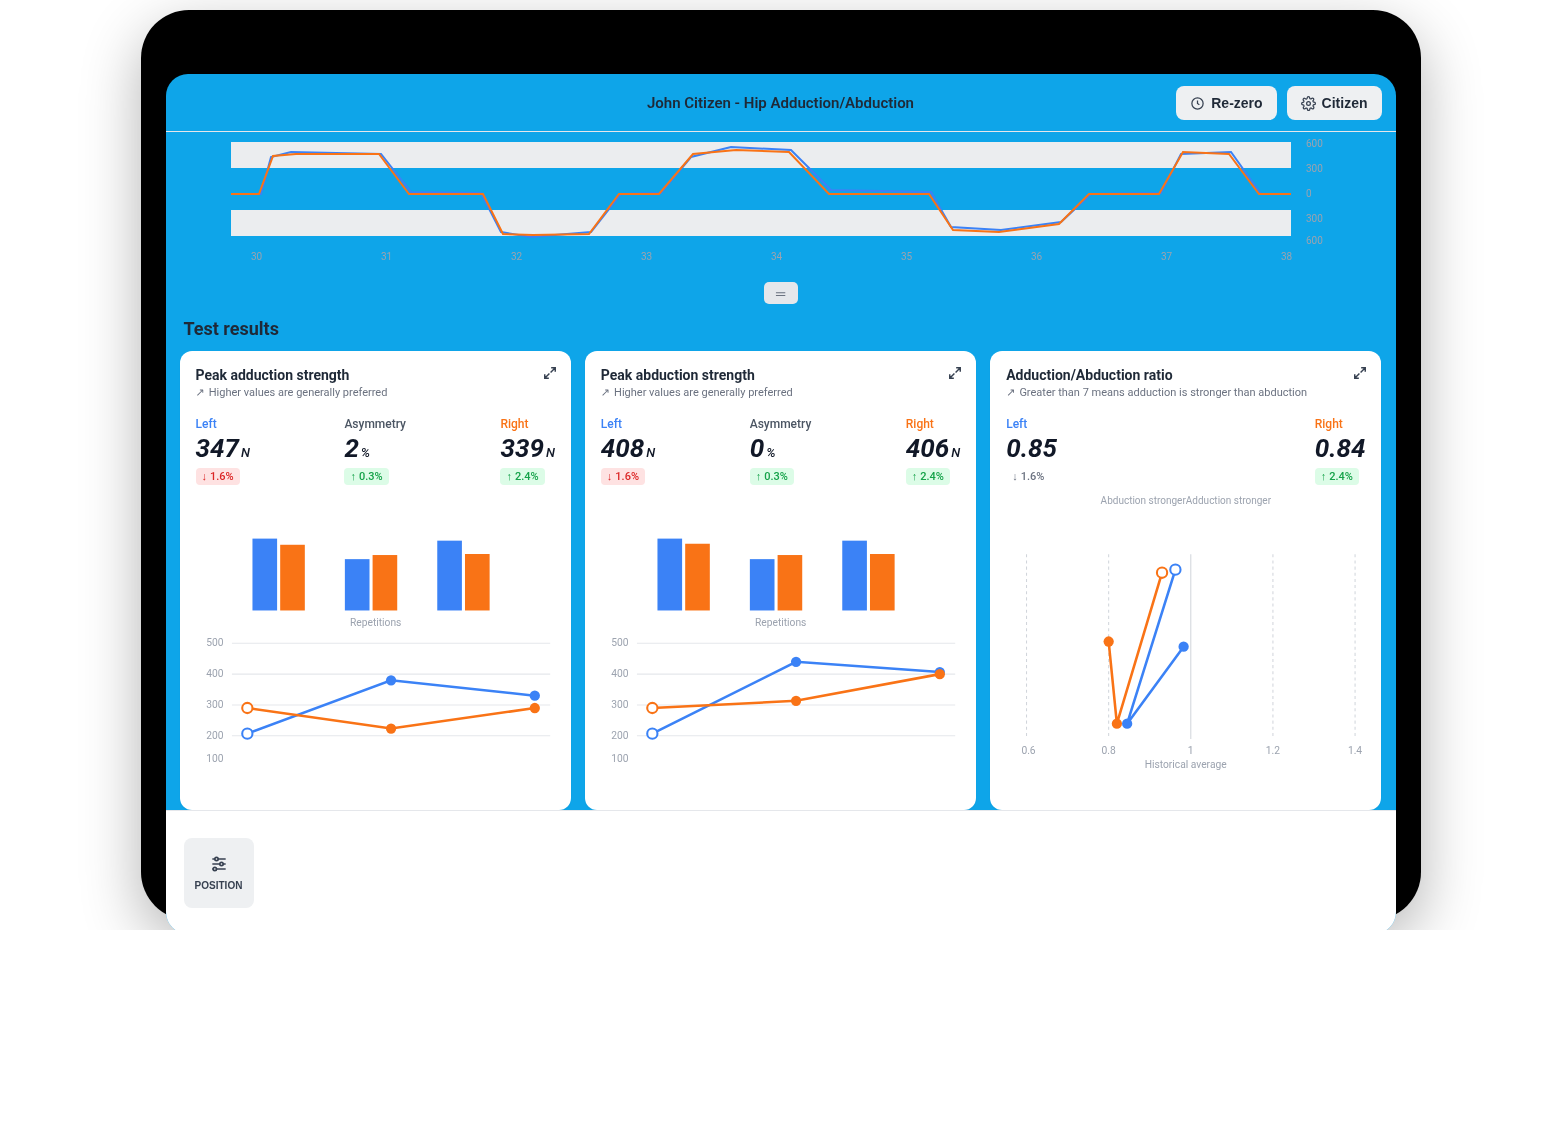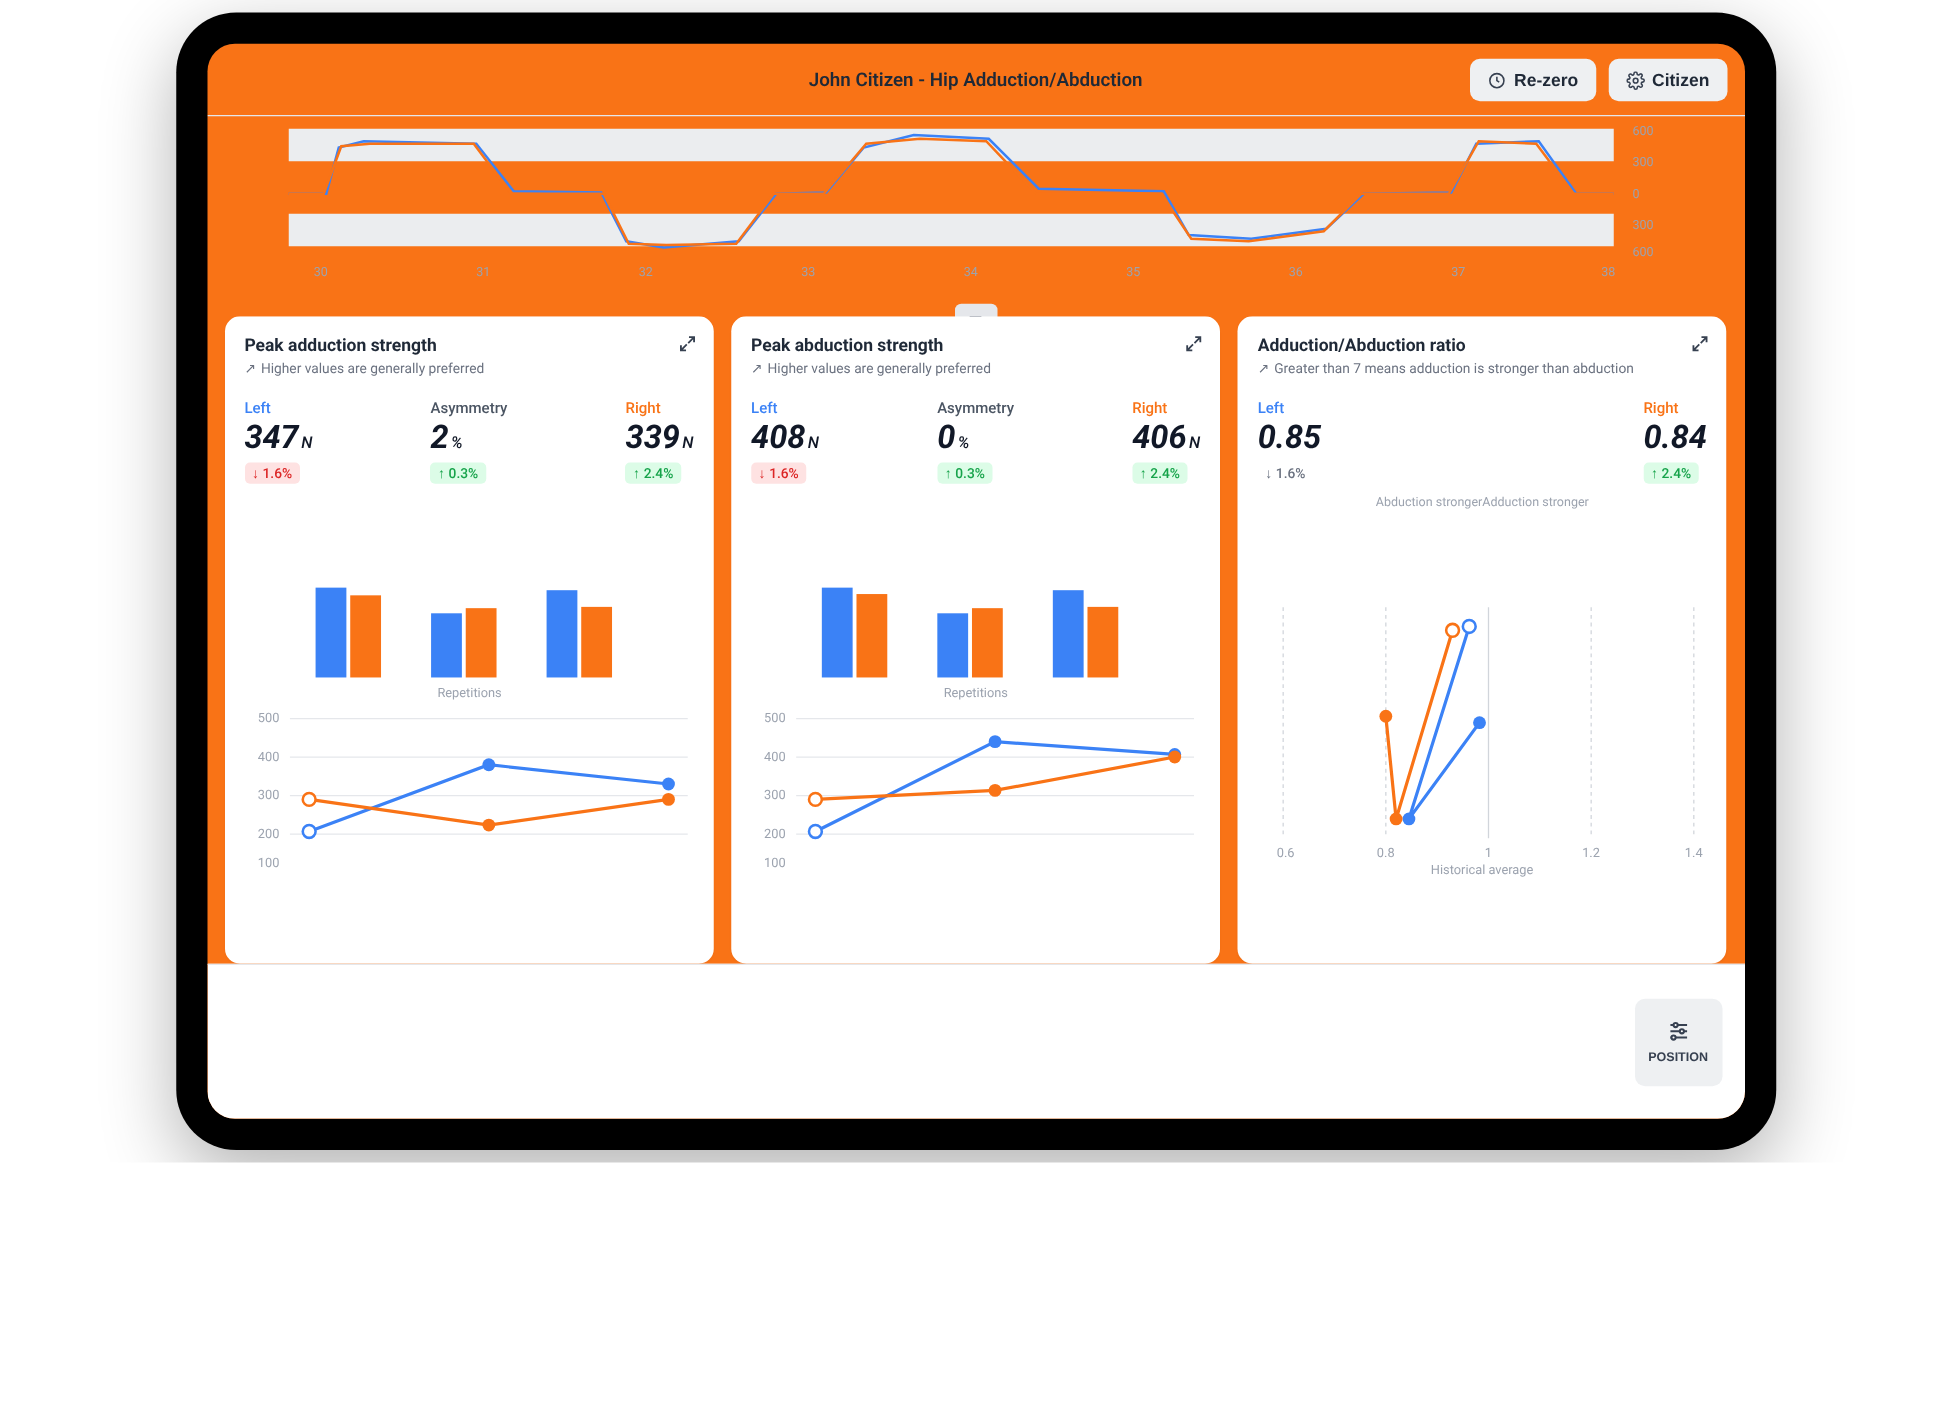--- a/index.html
+++ b/index.html
@@ -15,25 +15,26 @@
   height: 910px;
   background: #000;
   border-radius: 48px;
   padding: 25px;
   box-shadow: 0 20px 60px rgba(0,0,0,0.3);
   position: relative;
 }
 .screen {
   width: 100%;
   height: 100%;
-  background: #f97316;
+  background: #0ea5e9;
   border-radius: 22px;
   overflow: hidden;
   display: flex;
   flex-direction: column;
+  margin-top: 39px;
 }
 .header {
   height: 58px;
   display: flex;
   align-items: center;
   justify-content: center;
   position: relative;
   border-bottom: 1px solid #e5e7eb;
 }
 .title { font-size: 15px; font-weight: 600; color: #1f2937; }
@@ -111,21 +112,21 @@
 .trend.down { background: #fee2e2; color: #dc2626; }
 .trend.neutral { color: #6b7280; }
 .mini-chart { flex: 1; margin-top: 14px; min-height: 0; }
 .axis-label-sm { font-size: 10px; fill: #9ca3af; }
 .footer {
   height: 124px;
   border-top: 1px solid #e5e7eb;
   background: #fff;
   display: flex;
   align-items: center;
-  justify-content: flex-end;
+  justify-content: flex-start;
   padding: 0 18px;
 }
 .position-btn {
   background: #eef0f2;
   border: none;
   border-radius: 8px;
   width: 70px;
   height: 70px;
   display: flex;
   flex-direction: column;
@@ -202,20 +203,21 @@
       <text x="670" y="128" class="axis-label-sm">35</text>
       <text x="800" y="128" class="axis-label-sm">36</text>
       <text x="930" y="128" class="axis-label-sm">37</text>
       <text x="1050" y="128" class="axis-label-sm">38</text>
     </svg>
     <div class="drag-handle">
       <span>═</span>
     </div>
   </div>
 
+  <div class="section-title">Test results</div>
 
   <div class="cards">
 
     <div class="card">
       <div class="expand">
         <svg width="14" height="14" viewBox="0 0 24 24" fill="none" stroke="currentColor" stroke-width="2.5">
               <path d="M14 3h7v7M10 21H3v-7M21 3l-8 8M3 21l8-8"></path>
             </svg>
       </div>
       <div class="card-title">Peak adduction strength</div>

